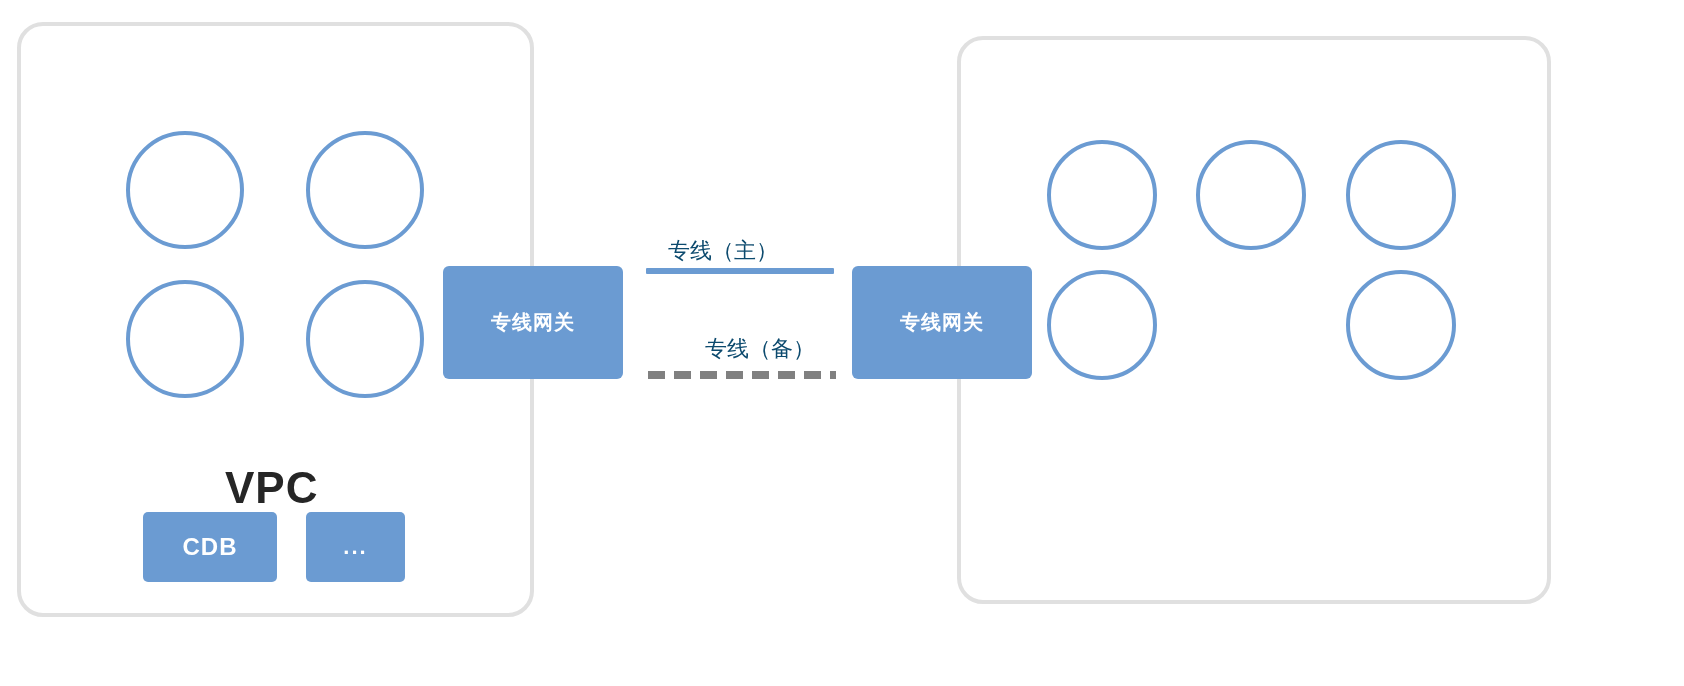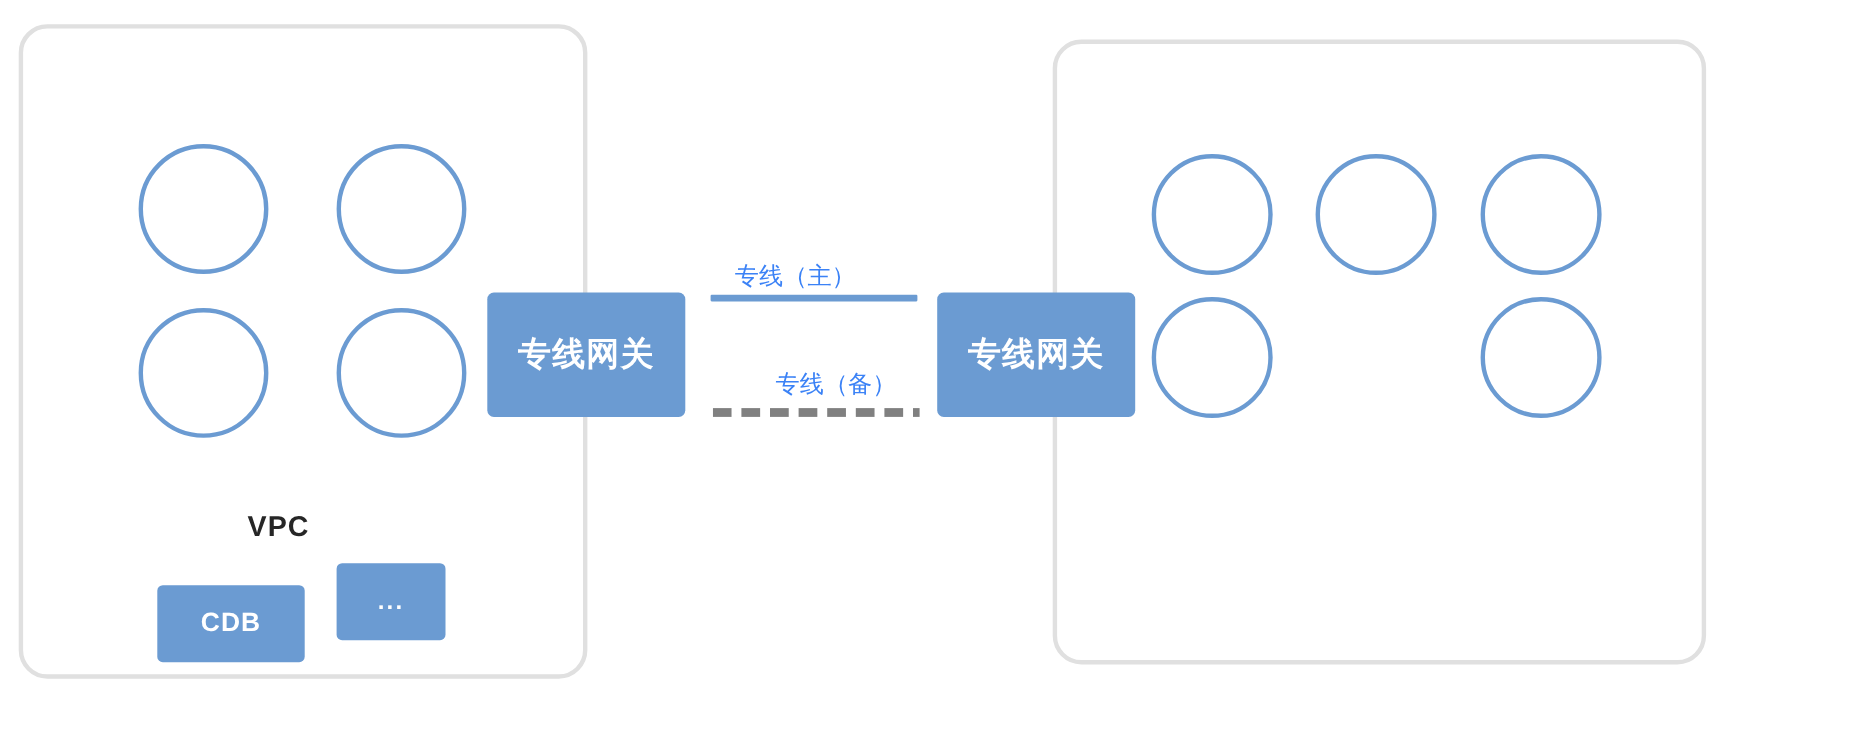--- a/index.html
+++ b/index.html
@@ -47,48 +47,48 @@
     display: flex;
     align-items: center;
     justify-content: center;
     color: #ffffff;
     font-weight: bold;
     letter-spacing: 1px;
   }
   .gw {
     width: 180px;
     height: 113px;
-    font-size: 30px;
+    font-size: 20px;
   }
   #gw-left  { left: 443px;  top: 266px; }
   #gw-right { left: 852px;  top: 266px; }
 
   .small-box {
     height: 70px;
     font-size: 24px;
     border-radius: 5px;
   }
-  #box-cdb  { left: 143px; top: 512px; width: 134px; margin-top: 20px; }
+  #box-cdb  { left: 143px; top: 512px; width: 134px; }
   #box-more { left: 306px; top: 512px; width: 99px; font-size: 22px;
               letter-spacing: 2px; align-items: center; }
 
   
   .zone-title {
     position: absolute;
     color: #262626;
     font-weight: bold;
     white-space: nowrap;
   }
-  #title-vpc { left: 225px; top: 463px; font-size: 26px; letter-spacing: 1px; }
+  #title-vpc { left: 225px; top: 463px; font-size: 44px; letter-spacing: 1px; }
   #title-idc { left: 1161px; top: 436px; font-size: 40px; letter-spacing: 1px; }
 
   
   .link-label {
     position: absolute;
-    color: #3b82f6;
+    color: #0c4a6e;
     font-size: 22px;
     white-space: nowrap;
   }
   #label-primary { left: 668px; top: 236px; }
   #label-backup  { left: 668px; top: 334px; margin-left: 37px; }
 
   
   #line-primary {
     position: absolute;
     left: 646px;

